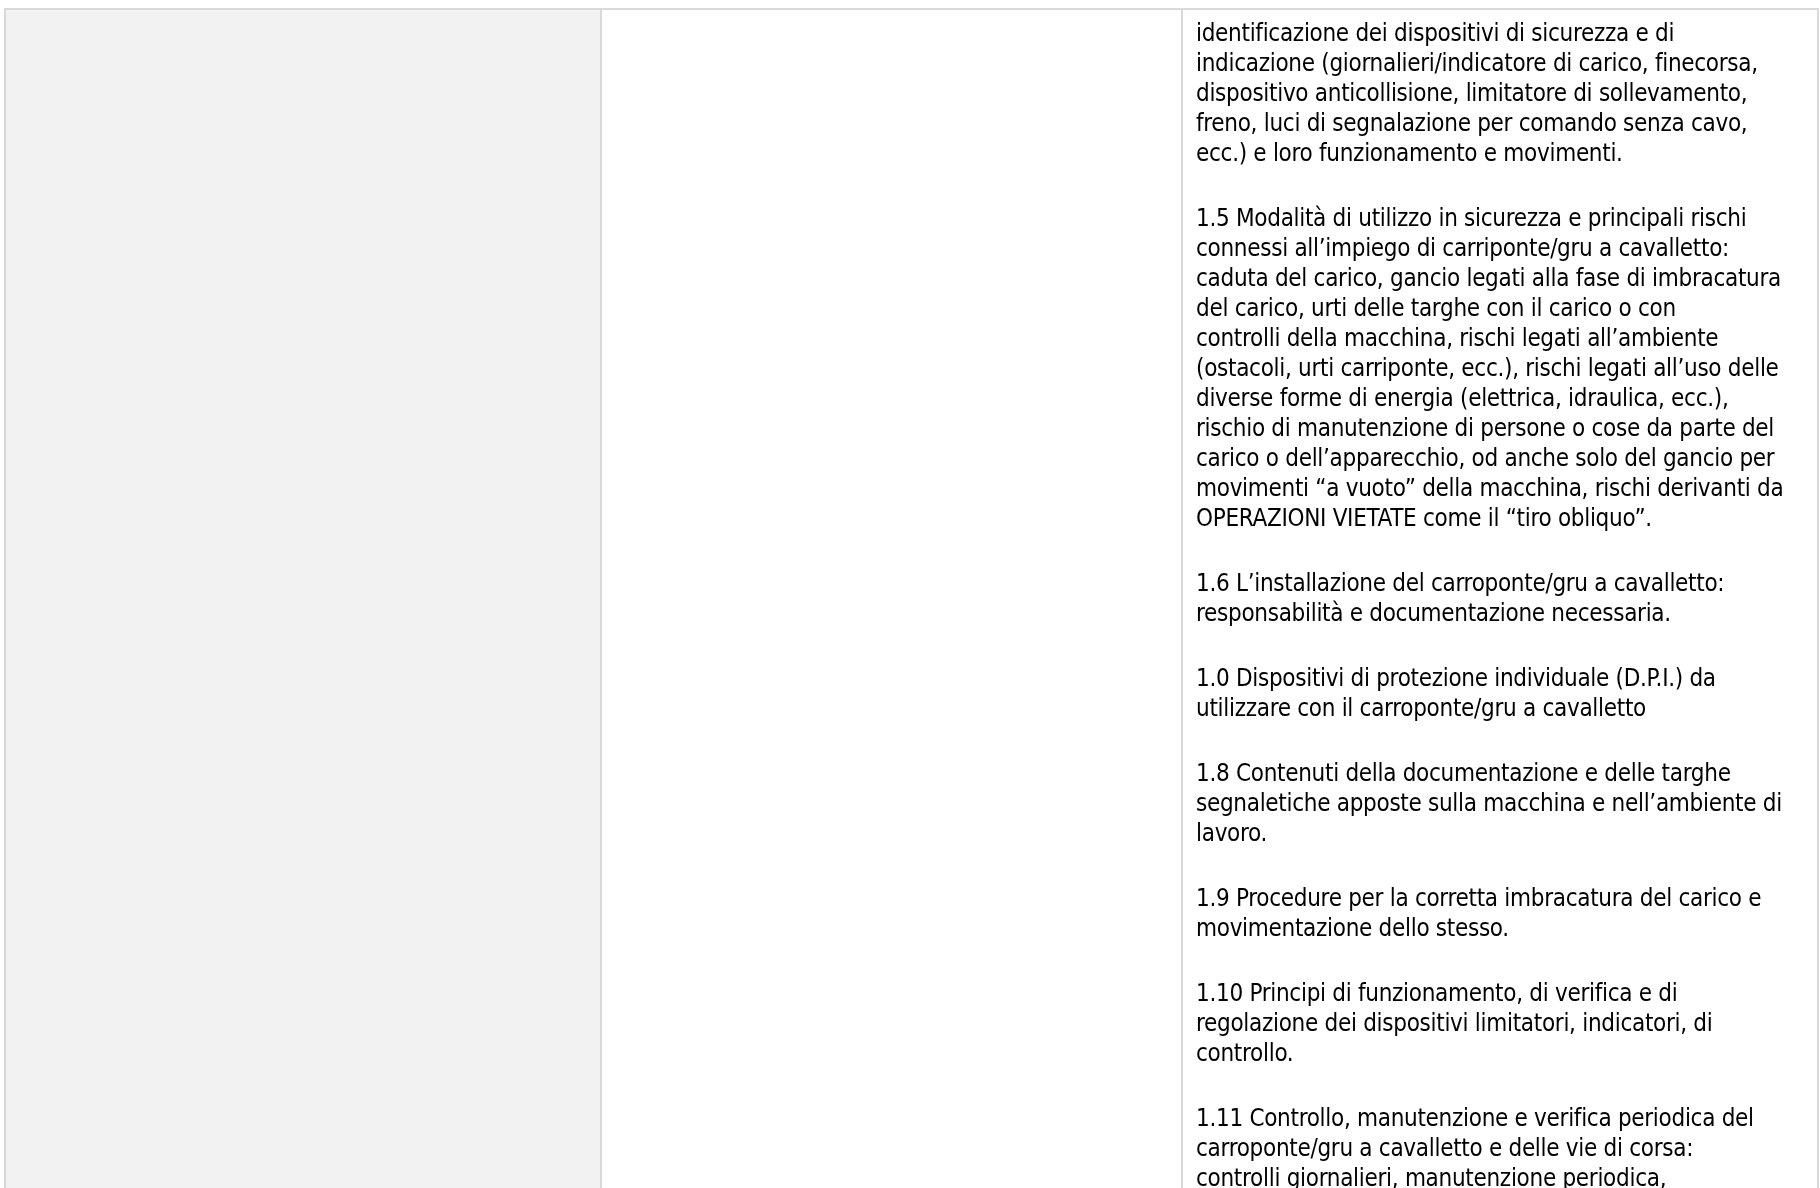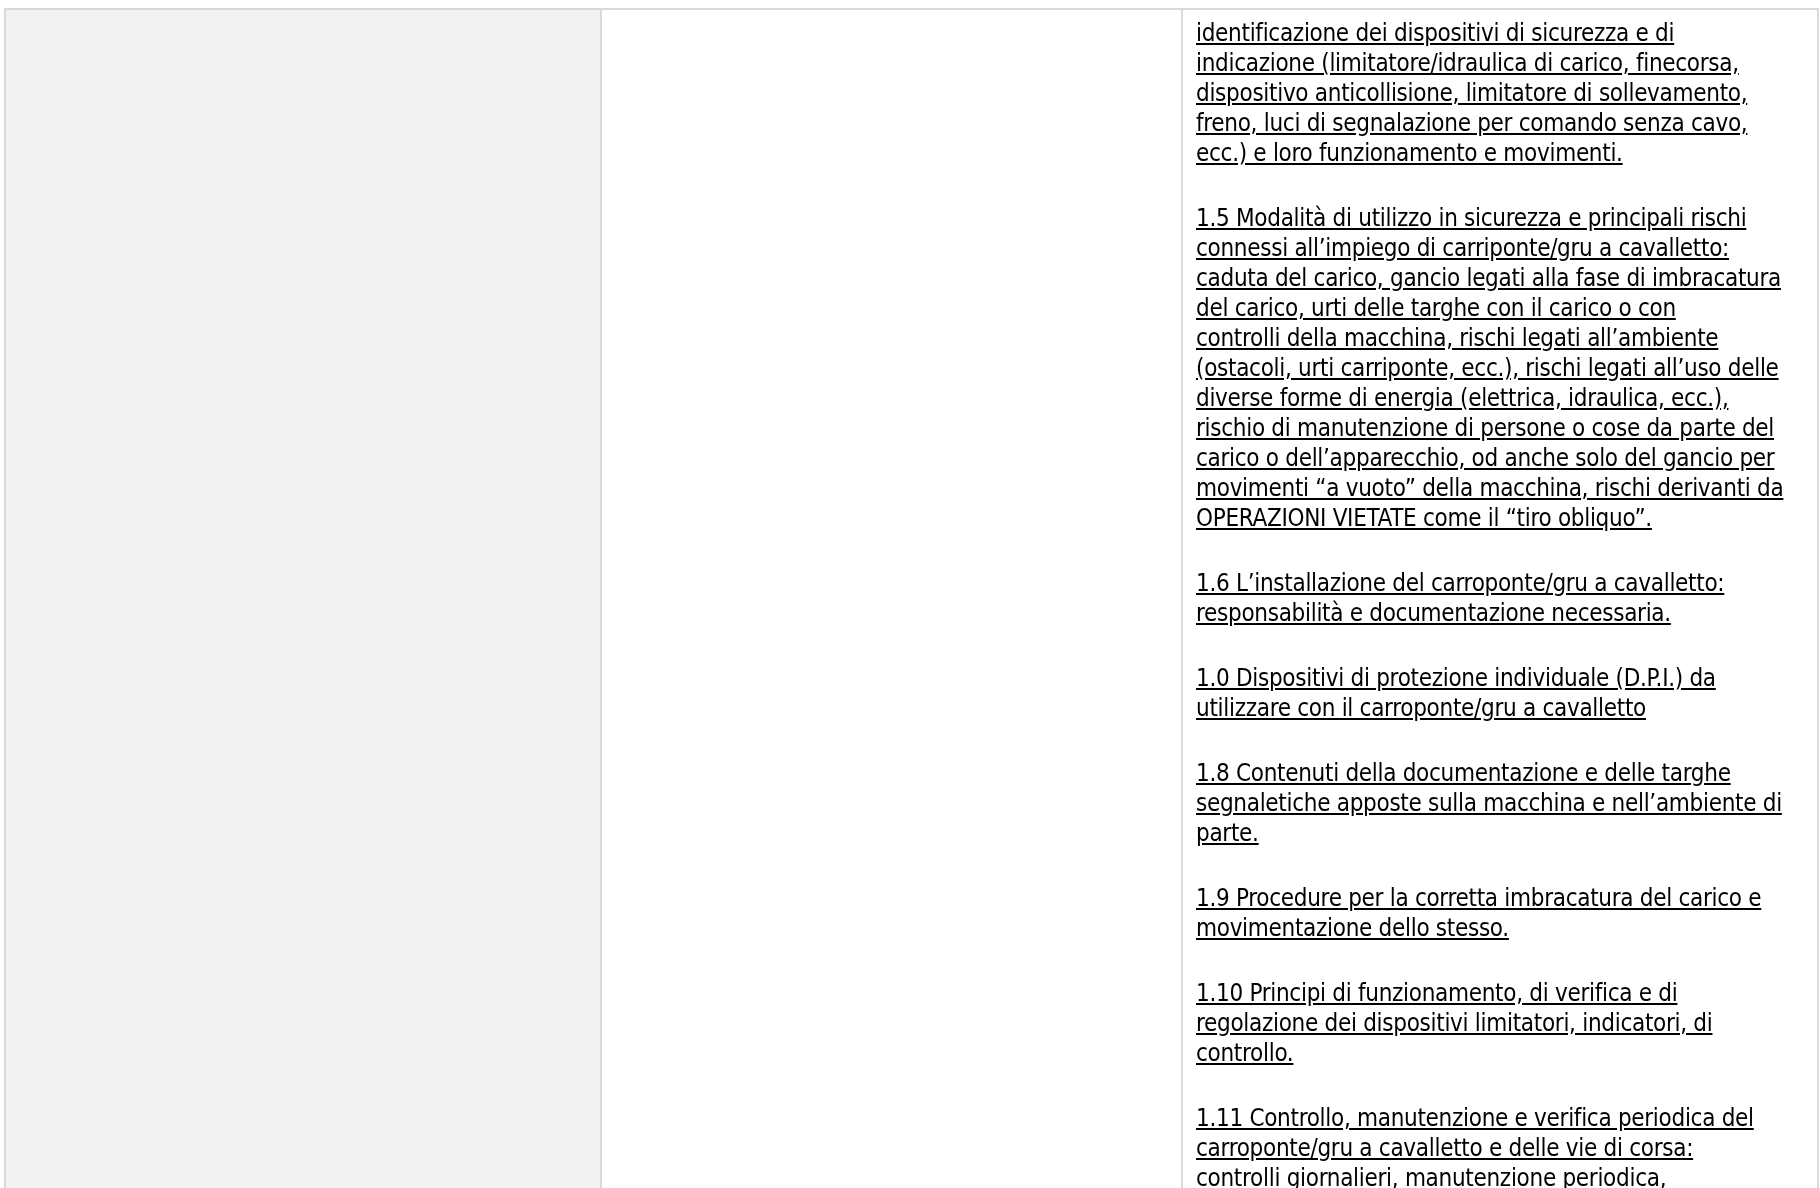--- a/index.html
+++ b/index.html
@@ -51,37 +51,36 @@
     letter-spacing: -0.3px;
     margin-top: 8px;
   }
   .para {
     margin: 0 0 35px 0;
     white-space: normal;
   }
   .line {
     display: block;
     white-space: nowrap;
-    text-decoration: underline;
   }
 </style>
 </head>
 <body>
 
 <table class="doc-table">
   <tbody>
       <tr>
     <td class="col-left"></td>
     <td class="col-mid"></td>
     <td class="col-right">
       <div class="content">
 
         <div class="para">
           <span class="line">identificazione dei dispositivi di sicurezza e di</span>
-          <span class="line">indicazione (limitatore/idraulica di carico, finecorsa,</span>
+          <span class="line">indicazione (giornalieri/indicatore di carico, finecorsa,</span>
           <span class="line">dispositivo anticollisione, limitatore di sollevamento,</span>
           <span class="line">freno, luci di segnalazione per comando senza cavo,</span>
           <span class="line">ecc.) e loro funzionamento e movimenti.</span>
         </div>
 
         <div class="para">
           <span class="line">1.5 Modalità di utilizzo in sicurezza e principali rischi</span>
           <span class="line">connessi all’impiego di carriponte/gru a cavalletto:</span>
           <span class="line">caduta del carico, gancio legati alla fase di imbracatura</span>
           <span class="line">del carico, urti delle targhe con il carico o con</span>
@@ -100,21 +99,21 @@
         </div>
 
         <div class="para">
           <span class="line">1.0 Dispositivi di protezione individuale (D.P.I.) da</span>
           <span class="line">utilizzare con il carroponte/gru a cavalletto</span>
         </div>
 
         <div class="para">
           <span class="line">1.8 Contenuti della documentazione e delle targhe</span>
           <span class="line">segnaletiche apposte sulla macchina e nell’ambiente di</span>
-          <span class="line">parte.</span>
+          <span class="line">lavoro.</span>
         </div>
 
         <div class="para">
           <span class="line">1.9 Procedure per la corretta imbracatura del carico e</span>
           <span class="line">movimentazione dello stesso.</span>
         </div>
 
         <div class="para">
           <span class="line">1.10 Principi di funzionamento, di verifica e di</span>
           <span class="line">regolazione dei dispositivi limitatori, indicatori, di</span>

